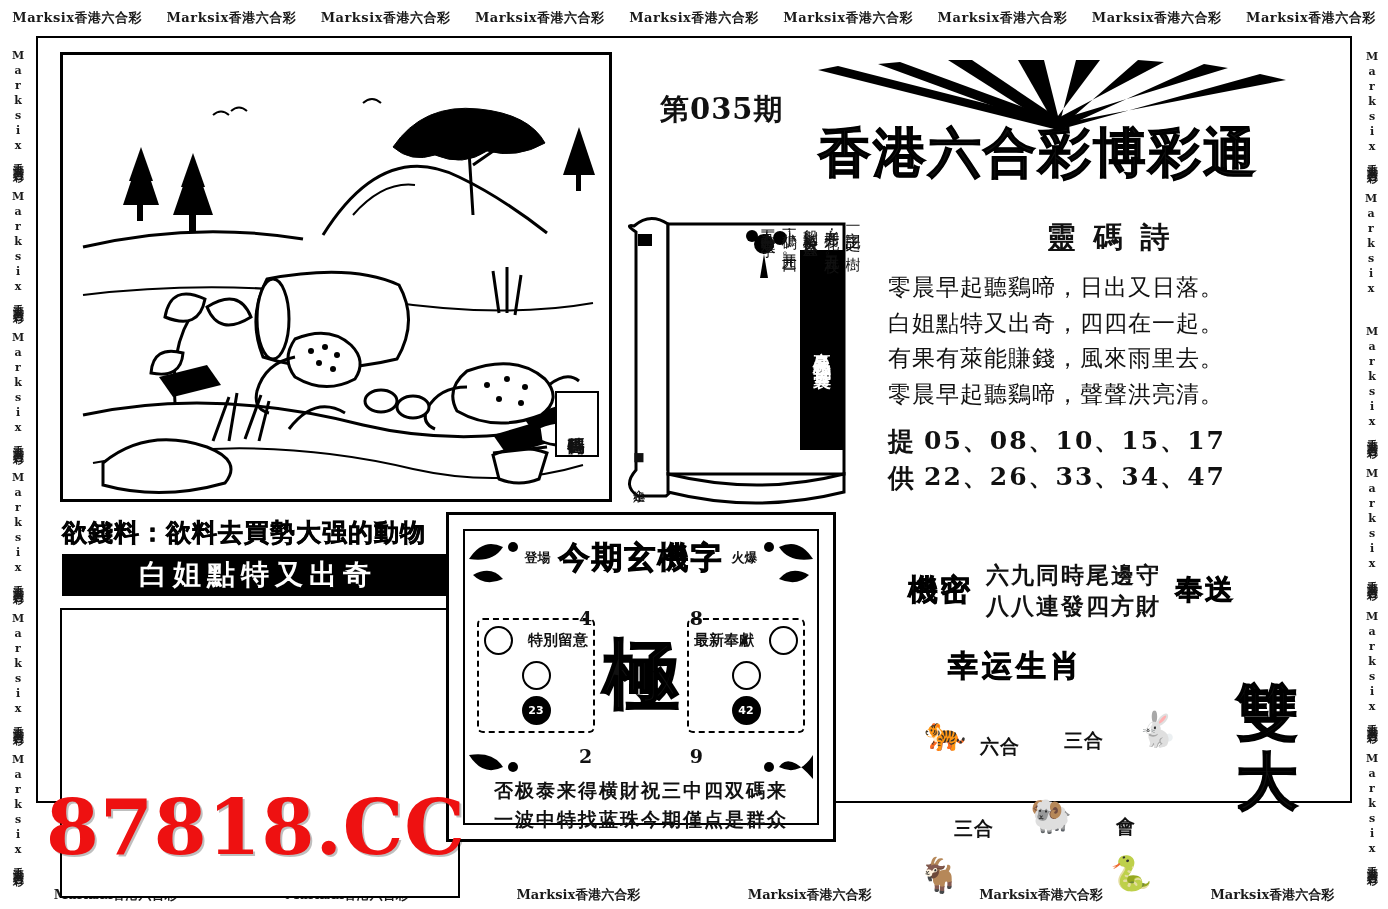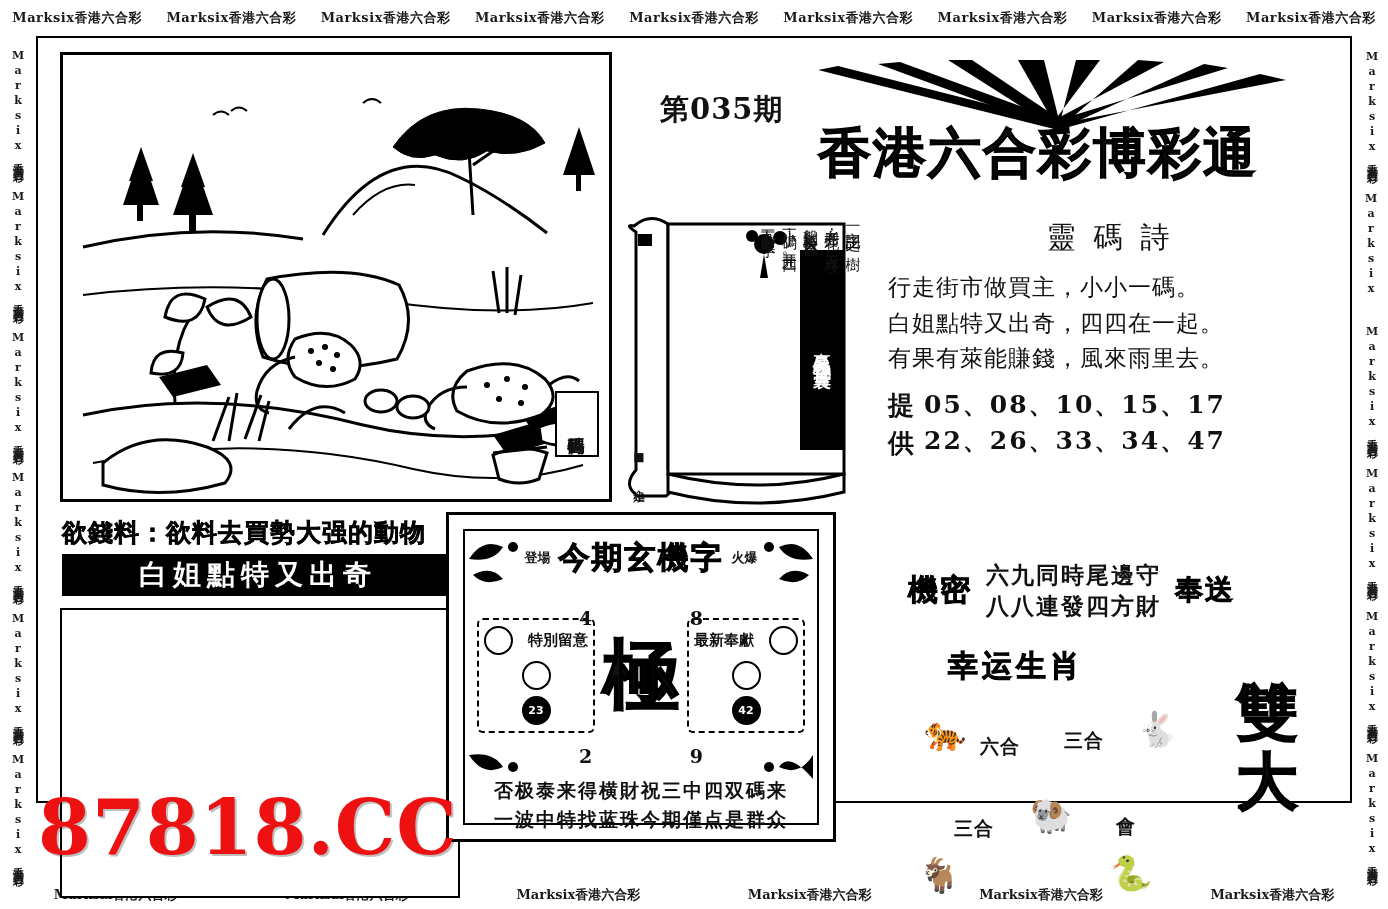--- a/index.html
+++ b/index.html
@@ -39,21 +39,21 @@
   .scroll{position:absolute;left:586px;top:170px;width:245px;height:300px;}
   .scroll-text{position:absolute;right:8px;top:10px;height:270px;display:flex;flex-direction:row-reverse;gap:4px;font-family:"DejaVu Serif","Liberation Serif",serif;font-size:15px;line-height:1.15;}
   .vtxt{writing-mode:vertical-rl;text-orientation:upright;letter-spacing:2px;white-space:nowrap;}
   .black-band{position:absolute;left:176px;top:42px;width:44px;height:200px;background:#000;color:#fff;display:flex;align-items:center;justify-content:center;}
   .black-band .vtxt{font-size:18px;font-weight:bold;letter-spacing:6px;}
   .sig{position:absolute;left:6px;bottom:22px;font-family:"DejaVu Serif","Liberation Serif",serif;font-size:12px;}
   .sig .vtxt{letter-spacing:1px;}
 
   
   .poem{position:absolute;left:850px;top:180px;width:440px;}
-  .poem-title{text-align:center;font-family:"DejaVu Serif","Liberation Serif",serif;font-weight:normal;font-size:29px;letter-spacing:18px;padding-left:18px;margin-bottom:12px;}
+  .poem-title{text-align:center;font-family:"DejaVu Serif","Liberation Serif",serif;font-weight:bold;font-size:29px;letter-spacing:18px;padding-left:18px;margin-bottom:12px;}
   .poem-line{font-family:"DejaVu Serif","Liberation Serif",serif;font-size:23px;letter-spacing:1px;line-height:1.55;white-space:nowrap;}
   .supply{margin-top:10px;display:flex;gap:10px;align-items:flex-start;}
   .supply-label{font-family:"DejaVu Serif","Liberation Serif",serif;font-weight:bold;font-size:26px;line-height:1.45;}
   .supply-nums div{font-family:"DejaVu Serif","Liberation Serif",serif;font-weight:bold;font-size:25px;line-height:1.45;letter-spacing:2px;white-space:nowrap;}
 
   
   .yuqian{position:absolute;left:24px;top:478px;font-family:"DejaVu Serif","Liberation Serif",serif;font-weight:bold;font-size:25px;letter-spacing:1px;white-space:nowrap;-webkit-text-stroke:.6px #000;}
   .tenbar{position:absolute;left:24px;top:516px;width:392px;height:42px;background:#000;color:#fff;display:flex;align-items:center;justify-content:center;font-family:"DejaVu Serif","Liberation Serif",serif;font-weight:bold;font-size:28px;letter-spacing:6px;}
   .blankbox{position:absolute;left:22px;top:570px;width:400px;height:290px;border:2px solid #000;box-sizing:border-box;background:#fff;}
 
@@ -85,21 +85,21 @@
   .z-item{position:absolute;font-family:"DejaVu Serif","Liberation Serif",serif;font-weight:bold;font-size:19px;letter-spacing:1px;}
   .z-ani{position:absolute;font-size:34px;line-height:1;}
 
   
   .shuangda{position:absolute;right:28px;top:640px;width:110px;text-align:center;}
   .shuangda div{font-family:"DejaVu Serif","Liberation Serif",serif;font-weight:bold;font-size:62px;line-height:1.12;-webkit-text-stroke:1.5px #000;}
 
   
   .redline{position:absolute;left:14px;top:780px;width:860px;height:95px;display:flex;align-items:center;font-family:"DejaVu Serif","Liberation Serif",serif;font-weight:bold;font-size:72px;color:#ee1111;letter-spacing:1px;text-shadow:2px 2px 0 rgba(0,0,0,.25);white-space:nowrap;}
   .redline .cn{font-size:66px;}
-  .redline .num{font-size:76px;margin-left:24px;}
+  .redline .num{font-size:76px;margin-left:32px;}
 </style>
 </head>
 <body>
 
 <div class="page">
 
   <div class="wm-top">
     <span>Marksix香港六合彩</span>
     <span>Marksix香港六合彩</span>
     <span>Marksix香港六合彩</span>
@@ -277,23 +277,24 @@
         <span class="vtxt">小小一碼，开三四。</span>
         <span class="vtxt">五五合十旺双字。</span>
       </div>
       <div class="sig">
         <span class="vtxt">■ 金小姐</span>
       </div>
     </div>
 
     <div class="poem">
       <div class="poem-title">靈碼詩</div>
-      <div class="poem-line">行走街市做買主，小小一碼。</div>
+      <div class="poem-line">零晨早起聽鷄啼，日出又日落。</div>
       <div class="poem-line">白姐點特又出奇，四四在一起。</div>
       <div class="poem-line">有果有萊能賺錢，風來雨里去。</div>
+      <div class="poem-line">零晨早起聽鷄啼，聲聲洪亮清。</div>
       <div class="supply">
         <div class="supply-label">
           <div>提</div>
           <div>供</div>
         </div>
         <div class="supply-nums">
           <div>05、08、10、15、17</div>
           <div>22、26、33、34、47</div>
         </div>
       </div>

